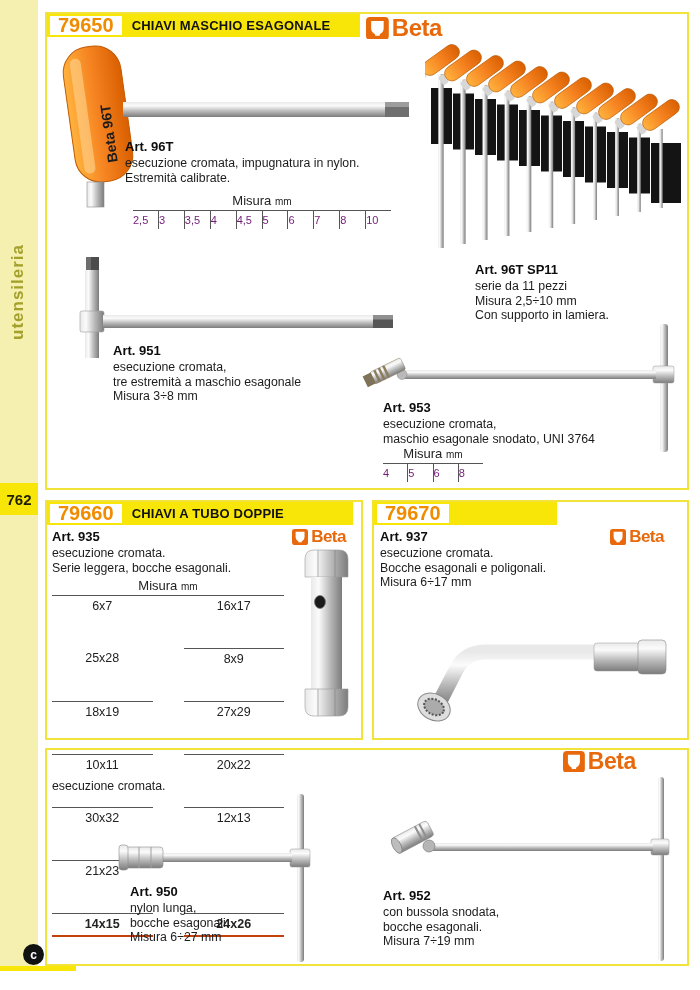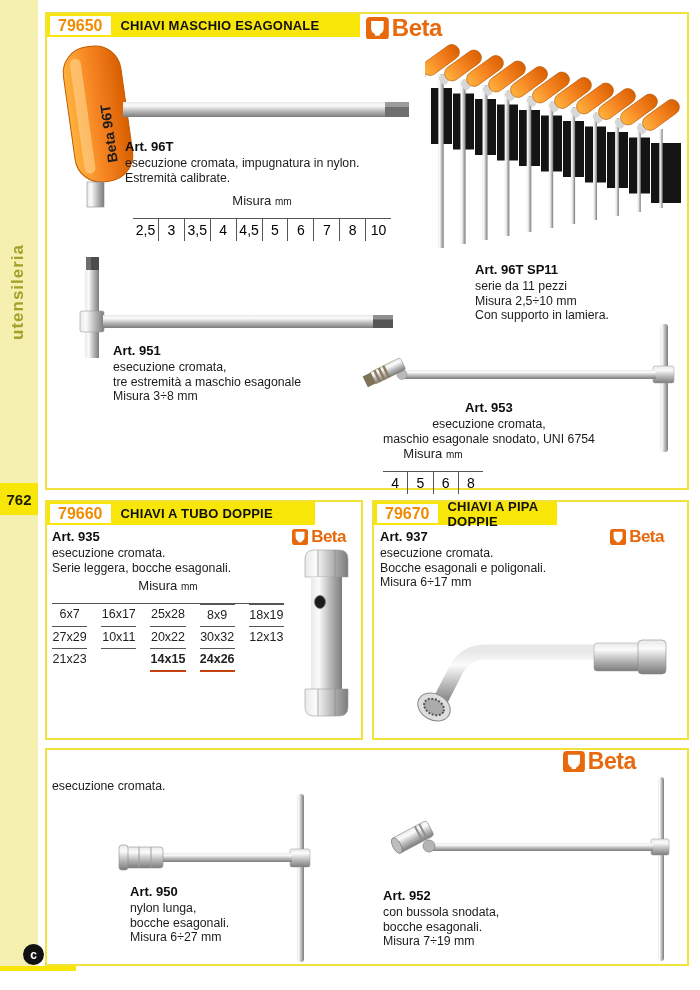--- a/index.html
+++ b/index.html
@@ -14,37 +14,37 @@
   .page-num{position:absolute;left:0;top:483px;width:38px;height:32px;background:#f8e608;
             display:flex;align-items:center;justify-content:center;
             font-size:15px;font-weight:bold;color:#201f00;}
   .corner-mark{position:absolute;left:23px;top:944px;width:21px;height:21px;border-radius:50%;
                background:#111;color:#fff;display:flex;align-items:center;justify-content:center;
                font-size:12px;font-weight:bold;}
   .sidebar-underline{position:absolute;left:0;top:966px;width:76px;height:5px;background:#f8e608;}
   
   .panel{position:absolute;border:2px solid #f2e33a;box-sizing:border-box;background:transparent;}
   .panel-header{position:absolute;height:23px;background:#f8e608;display:flex;align-items:center;}
-  .code-box{background:#fff;color:#f08c00;font-weight:bold;font-size:16px;
+  .code-box{background:#fff;color:#f08c00;font-weight:bold;font-size:20px;
             padding:1px 8px;margin:0 10px 0 3px;line-height:17px;}
   .panel-title{font-weight:bold;font-size:13px;color:#111;letter-spacing:.2px;}
   
   .beta-logo{position:absolute;display:flex;align-items:center;gap:3px;
              color:#e8690b;font-weight:bold;letter-spacing:-.5px;justify-content:space-between;}
   .beta-icon{width:.95em;height:.95em;flex:none;}
   
   .t-name{font-weight:bold;font-size:13px;color:#0d0d0d;margin-bottom:2px;}
   .t-line{font-size:12.3px;color:#1c1c1c;line-height:14.5px;}
   
-  .sizes-head{text-align:center;font-size:13px;color:#222;padding-bottom:10px;border-bottom:1px solid #555;}
+  .sizes-head{text-align:center;font-size:13px;color:#222;padding-bottom:2px;border-bottom:1px solid #555;}
   .sizes-head .mm{font-size:10px;}
   .sizes-row{display:flex;}
-  .sc{flex:1;text-align:center;font-size:14px;color:#000000;padding:3px 0;border-left:1px solid #555;}
+  .sc{flex:1;text-align:left;font-size:11px;color:#701a75;padding:3px 0;border-left:1px solid #555;}
   .sc:first-child{border-left:none;}
-  .grid935{display:grid;grid-template-columns:1fr 1fr 1fr 1fr 1fr;column-gap:14px;}
+  .grid935{display:grid;grid-template-columns:1fr 1fr;column-gap:14px;gap:31px;}
   .gc{font-size:12.5px;color:#222;text-align:center;padding:3px 0 4px 0;border-top:1px solid #555;}
   .gc.nt{border-top:none;}
   .gc.bb{border-bottom:2px solid #c2410c;font-weight:bold;}
   .tool{position:absolute;}
   svg text{font-family:"Liberation Sans",sans-serif;}
 </style>
 </head>
 <body>
 
 <div class="page">
@@ -233,39 +233,39 @@
     <circle cx="40" cy="52.5" r="5" fill="#b9b9b9" stroke="#888" stroke-width="0.5"></circle>
     <g transform="translate(12,55) rotate(-26)">
       <rect x="-2" y="-6" width="34" height="13" rx="2" fill="url(#gV)" stroke="#8f8060" stroke-width="0.5"></rect>
       <rect x="2" y="-6" width="2.5" height="13" fill="#8c7c5e"></rect>
       <rect x="7" y="-6" width="2.5" height="13" fill="#8c7c5e"></rect>
       <rect x="12" y="-6" width="2.5" height="13" fill="#8c7c5e"></rect>
       <rect x="-10" y="-5.5" width="9" height="12" fill="#7e7259"></rect>
     </g>
   </svg>
 
-  <div class="abs" style="left:383px;top:400px;text-align:center;">
+  <div class="abs" style="left:383px;top:400px;">
     <div class="t-name">Art. 953</div>
     <div class="t-line">esecuzione cromata,</div>
-    <div class="t-line">maschio esagonale snodato, UNI 6754</div>
+    <div class="t-line">maschio esagonale snodato, UNI 3764</div>
   </div>
   <div class="abs" style="left:383px;top:446px;width:100px;">
     <div class="sizes-head">
       <span>Misura</span> <span class="mm">mm</span>
     </div>
     <div class="sizes-row">
       <span class="sc">4</span>
       <span class="sc">5</span>
       <span class="sc">6</span>
       <span class="sc">8</span>
     </div>
   </div>
 
   <div class="panel" style="left:45px;top:500px;width:318px;height:240px;"></div>
-  <div class="panel-header" style="left:47px;top:502px;width:268px;">
+  <div class="panel-header" style="left:47px;top:502px;width:306px;">
     <span class="code-box">79660</span>
     <span class="panel-title">CHIAVI A TUBO DOPPIE</span>
   </div>
   <div class="beta-logo" style="left:292px;top:527px;font-size:17px;">
     <svg class="beta-icon" viewBox="0 0 20 20">
       <rect width="20" height="20" rx="3.5" fill="#e8690b"></rect>
       <path d="M4.5 3.5 h11 v6.5 a5.5 5.5 0 0 1 -11 0 z" fill="#fff"></path>
       <rect x="8" y="11" width="4" height="5.5" fill="#fff"></rect>
     </svg>
     <span>Beta</span>
@@ -307,21 +307,20 @@
     <rect x="23" y="30" width="31" height="112" fill="url(#gH)"></rect>
     <ellipse cx="32" cy="55" rx="5.5" ry="6.5" fill="#1b1b1b" stroke="#777" stroke-width="0.8"></ellipse>
     <path d="M17 142 V160 Q17 169 26 169 H51 Q60 169 60 160 V142 Z" fill="url(#gH)" stroke="#9a9a9a" stroke-width="0.6"></path>
     <line x1="30" y1="142" x2="30" y2="169" stroke="#b0b0b0" stroke-width="1"></line>
     <line x1="47" y1="142" x2="47" y2="169" stroke="#8f8f8f" stroke-width="1"></line>
   </svg>
 
   <div class="panel" style="left:372px;top:500px;width:317px;height:240px;"></div>
   <div class="panel-header" style="left:374px;top:502px;width:183px;">
     <span class="code-box">79670</span>
-    <span class="panel-title">CHIAVI A PIPA DOPPIE</span>
   </div>
   <div class="beta-logo" style="left:610px;top:527px;font-size:17px;">
     <svg class="beta-icon" viewBox="0 0 20 20">
       <rect width="20" height="20" rx="3.5" fill="#e8690b"></rect>
       <path d="M4.5 3.5 h11 v6.5 a5.5 5.5 0 0 1 -11 0 z" fill="#fff"></path>
       <rect x="8" y="11" width="4" height="5.5" fill="#fff"></rect>
     </svg>
     <span>Beta</span>
   </div>
 

